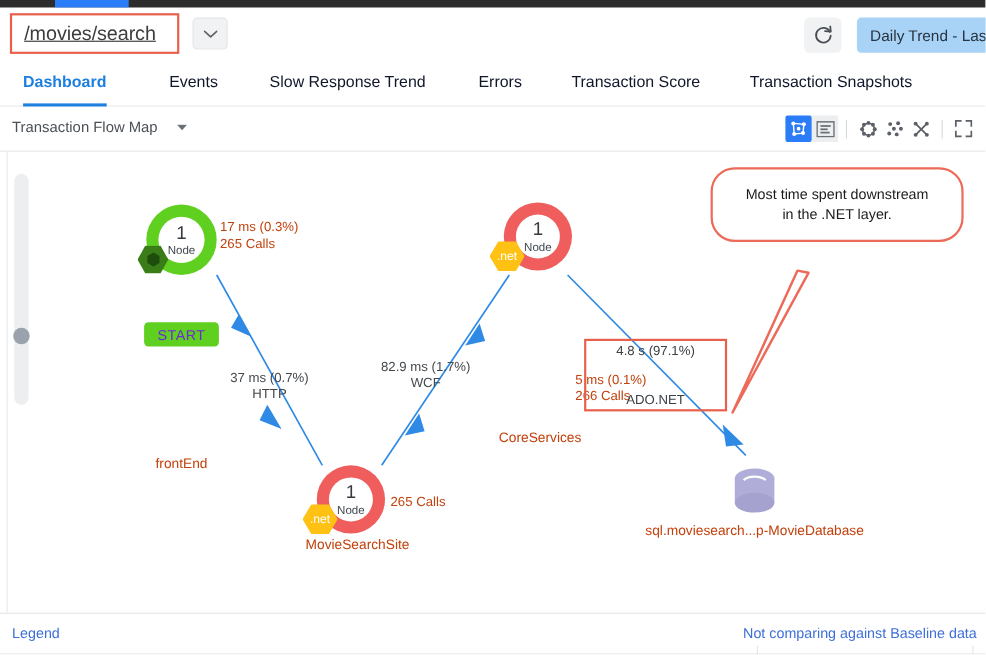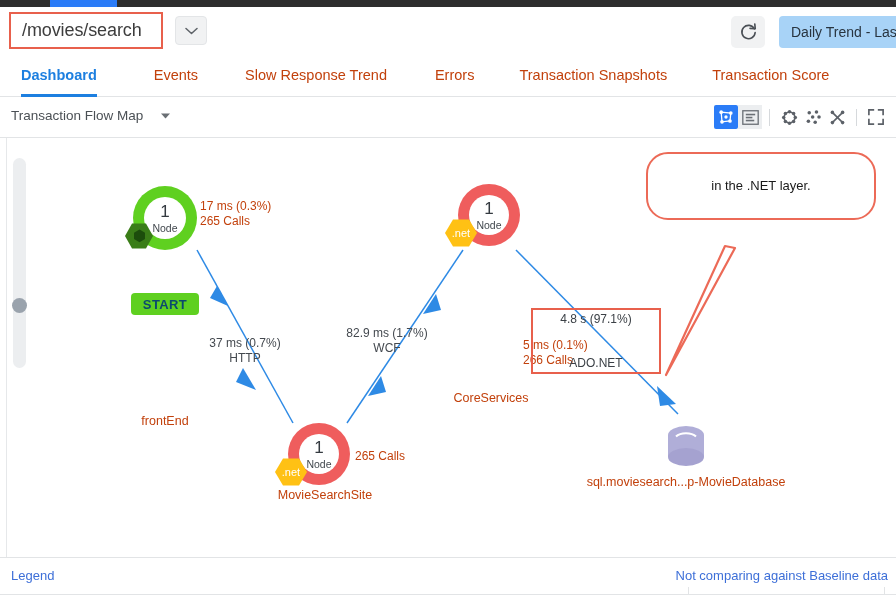--- a/index.html
+++ b/index.html
@@ -16,21 +16,21 @@
   
   #top-strip { position:absolute; left:0; top:0; width:896px; height:7px; background:#2d2d2d; }
   #top-strip .active-tab { position:absolute; left:50px; top:0; width:67px; height:7px; background:#2b7cf7; }
 
   
   #header { position:absolute; left:0; top:7px; width:896px; height:49px; background:#fff; }
 
   #bt-box {
     position:absolute; left:9px; top:5px; width:154px; height:37px;
     border:2px solid #e8604c; background:#fff;
-    display:flex; align-items:center; padding-left:11px;
+    display:flex; align-items:center; padding-left:11px;text-decoration:underline;
   }
   #bt-title { font-size:18px; color:#3d3d3d; letter-spacing:-0.1px; white-space:nowrap; }
 
   #bt-caret-btn {
     position:absolute; left:175px; top:9px; width:32px; height:29px;
     background:#f1f2f3; border:1px solid #e3e5e7; border-radius:4px;
     display:flex; align-items:center; justify-content:center;
   }
   #bt-caret-btn svg { display:block; }
 
@@ -50,21 +50,21 @@
   
   #tabs {
     position:absolute; left:0; top:56px; width:896px; height:41px;
     border-bottom:1px solid #e2e4e6;
     display:flex; align-items:flex-start;
   }
   .tab {
     position:relative;
     padding:11px 0 0 0;
     font-size:14.5px;
-    color:#c2410c;
+    color:#0f172a;
     white-space:nowrap;
     height:41px;
   }
   .tab.active { color:#1d7fe0; font-weight:bold; }
   .tab.active::after {
     content:""; position:absolute; left:0; right:0; bottom:0; height:3px; background:#1d7fe0;
   }
 
   
   #subtoolbar {
@@ -113,21 +113,21 @@
     display:flex; align-items:center; justify-content:center;
     clip-path:polygon(25% 2%, 75% 2%, 100% 50%, 75% 98%, 25% 98%, 0% 50%);
     font-size:11px; font-weight:normal; color:#fff;
   }
 
   .node-label {
     position:absolute; font-size:12.5px; color:#c2410c; white-space:nowrap; text-align:center;
   }
   .start-badge {
     position:absolute; background:#5fd020; border-radius:4px;
-    color:#0c4a6e; font-weight:bold; font-size:13px; letter-spacing:0.4px;
+    color:#6d28d9; font-weight:normal; font-size:13px; letter-spacing:0.4px;
     display:flex; align-items:center; justify-content:center;
   }
 
   .edge-label {
     position:absolute; font-size:12px; color:#44494f; text-align:center;
     line-height:15px; white-space:nowrap;
   }
 
   .node-metric {
     position:absolute; font-size:12px; color:#c2410c; line-height:15px; white-space:nowrap;
@@ -188,22 +188,22 @@
   <div id="trend-btn">
     <span>Daily Trend - Las</span>
   </div>
 </div>
 
 <div id="tabs">
   <div class="tab active" style="margin-left:21px;">Dashboard</div>
   <div class="tab" style="margin-left:57px;">Events</div>
   <div class="tab" style="margin-left:47px;">Slow Response Trend</div>
   <div class="tab" style="margin-left:48px;">Errors</div>
+  <div class="tab" style="margin-left:45px;">Transaction Score</div>
   <div class="tab" style="margin-left:45px;">Transaction Snapshots</div>
-  <div class="tab" style="margin-left:45px;">Transaction Score</div>
 </div>
 
 <div id="subtoolbar">
 
   <div id="flowmap-select">
     <span>Transaction Flow Map</span>
     <svg width="9" height="6" viewBox="0 0 9 6">
       <path d="M0 0.5 L4.5 5.5 L9 0.5 Z" fill="#6a6f74"></path>
     </svg>
   </div>
@@ -386,20 +386,21 @@
   <div id="ado-box" style="left:531px; top:170px; width:130px; height:66px;gap:28px;">
     <div>4.8 s (97.1%)</div>
     <div>ADO.NET</div>
   </div>
 
   <svg class="layer" style="pointer-events:none;">
     <path d="M725 108 L666 237 L735 110 Z" fill="#ffffff" stroke="#ec6a57" stroke-width="2.2" stroke-linejoin="round"></path>
   </svg>
 
   <div id="callout" style="left:646px; top:14px; width:230px; height:68px;">
+    <div>Most time spent downstream</div>
     <div>in the .NET layer.</div>
   </div>
 </div>
 
 <div id="footer">
   <span id="legend-link">Legend</span>
   <span id="baseline-link">Not comparing against Baseline data</span>
   <div id="footer-rule"></div>
   <div id="footer-tick-a"></div>
   <div id="footer-tick-b"></div>

